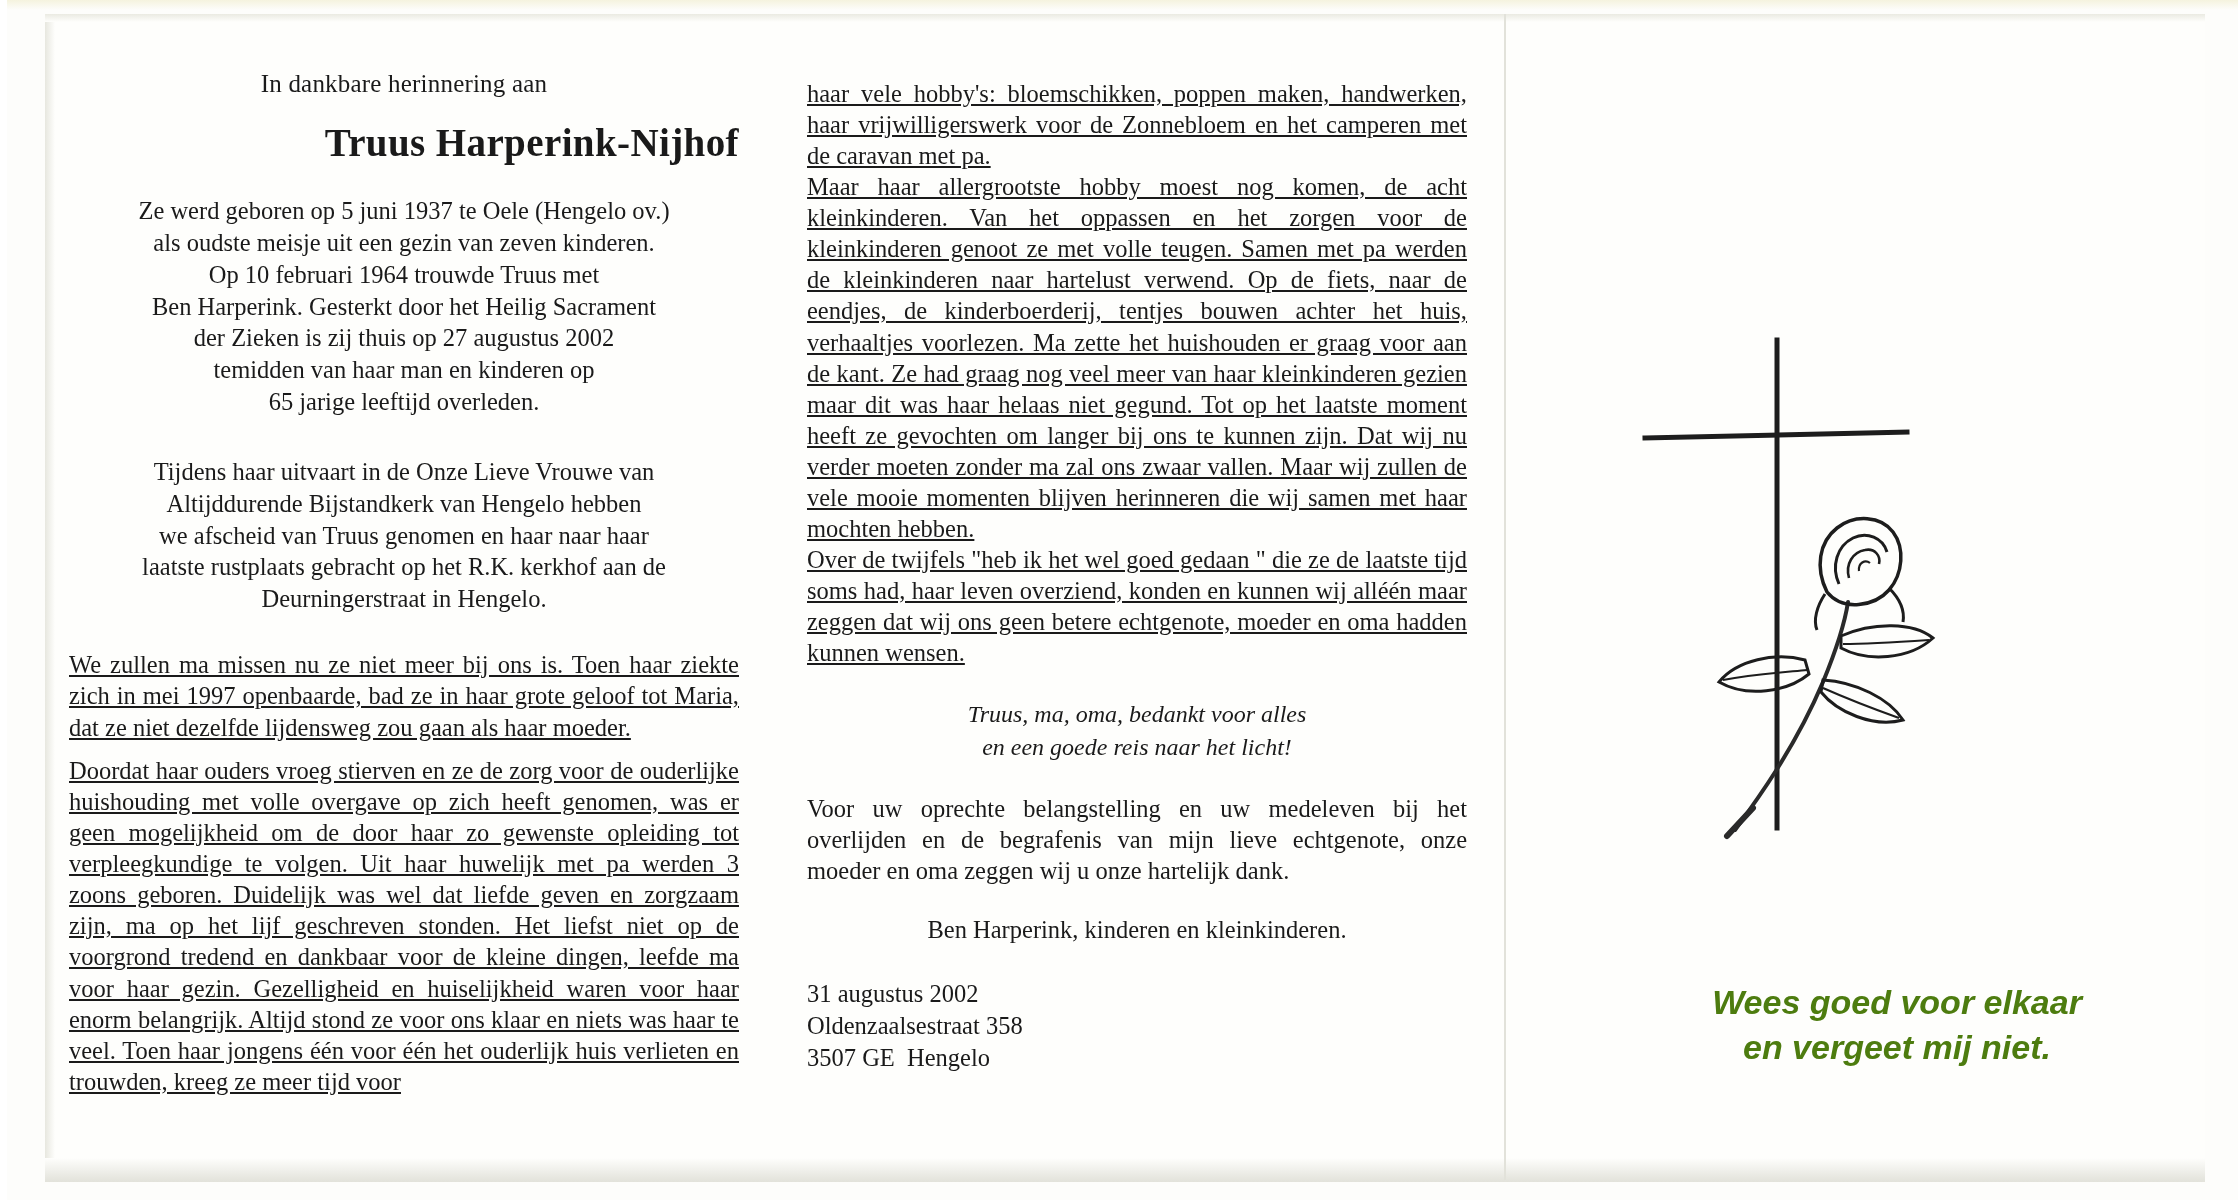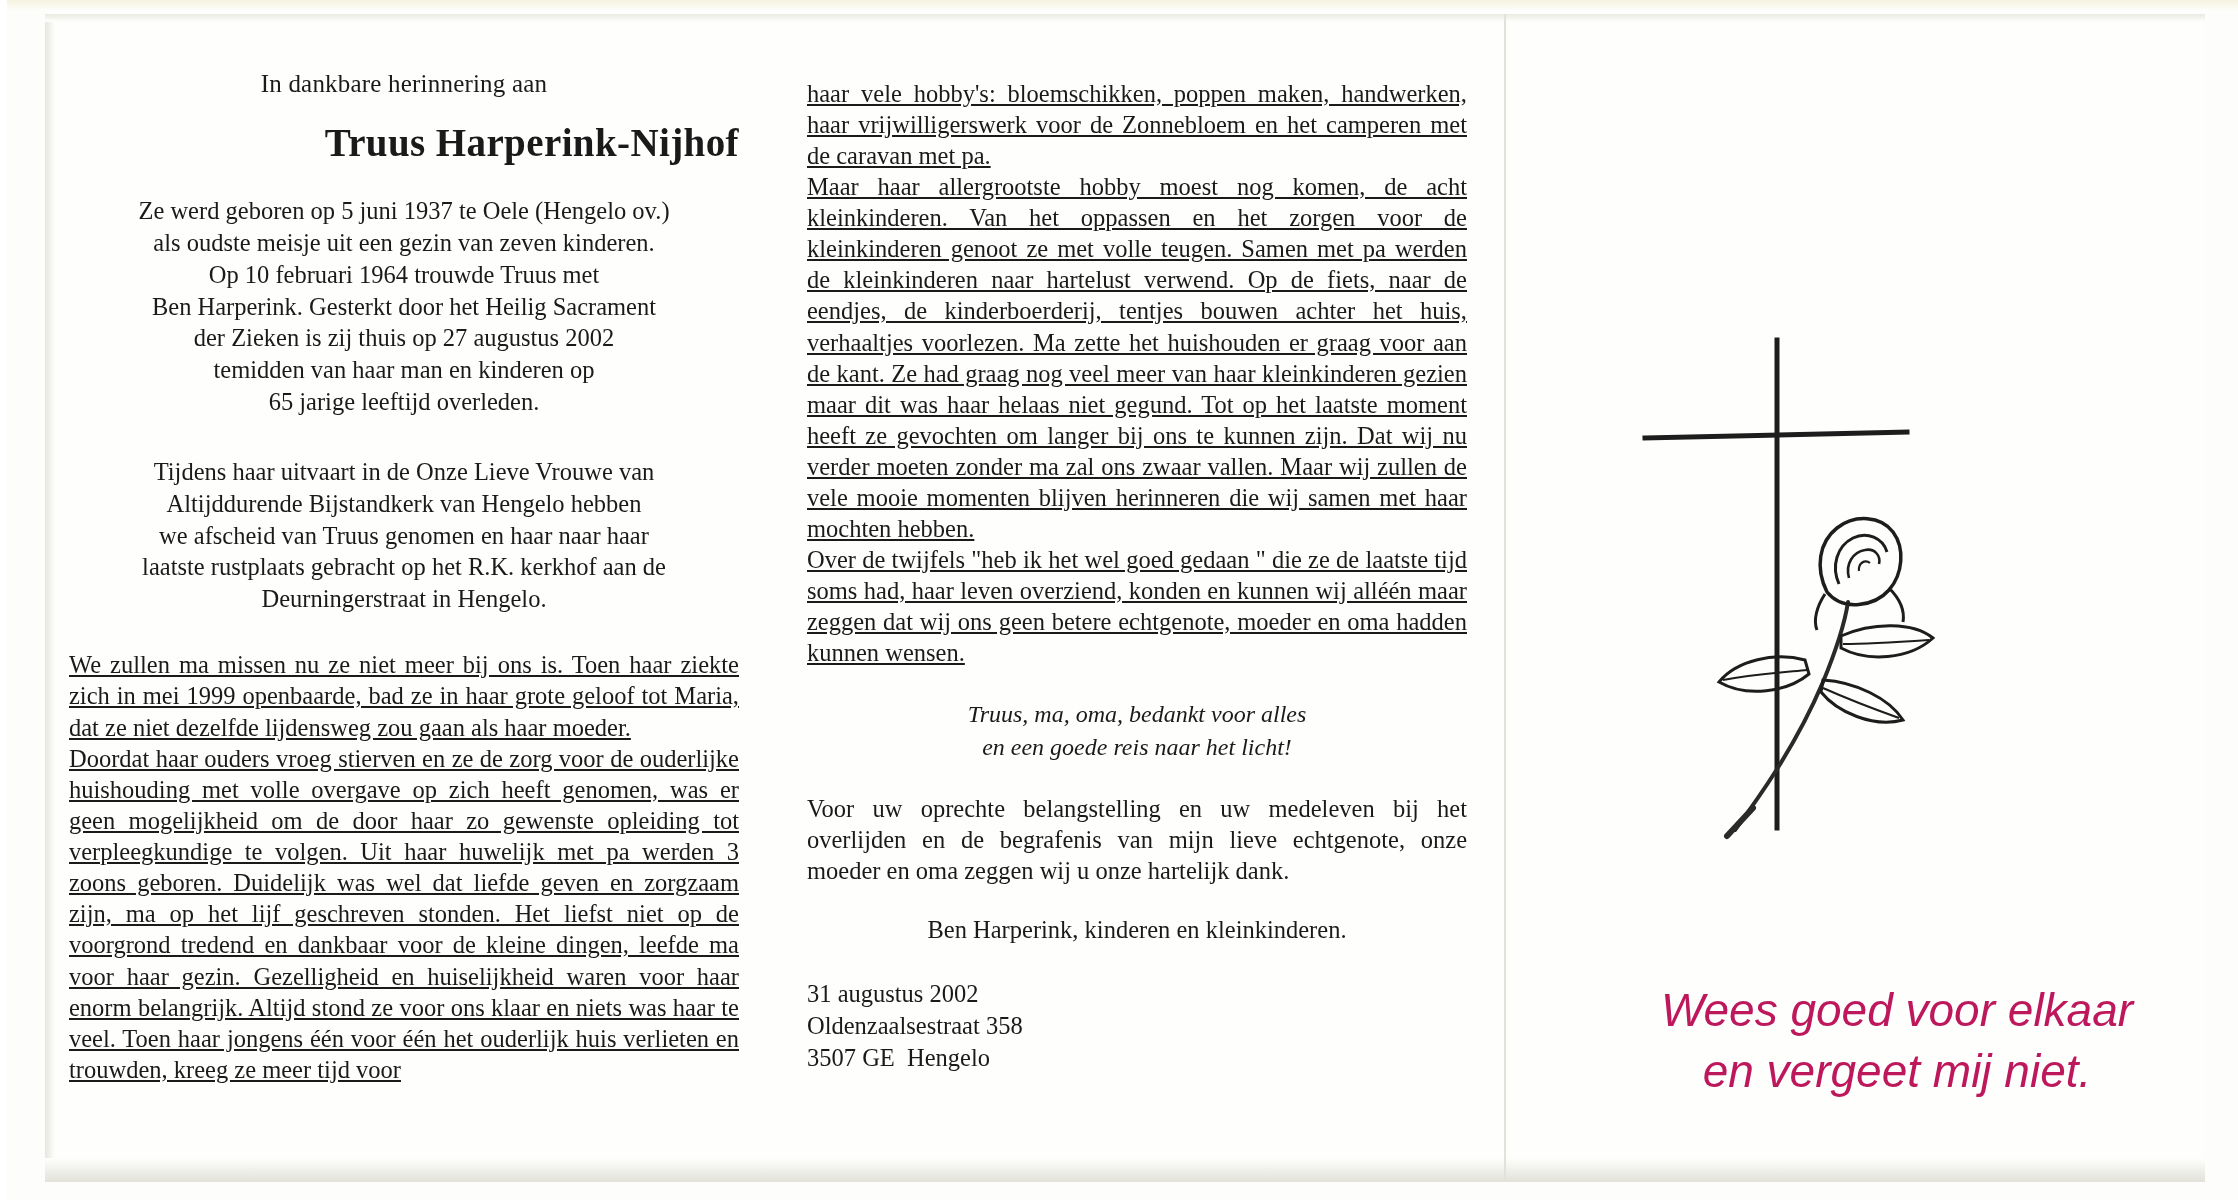--- a/index.html
+++ b/index.html
@@ -119,21 +119,21 @@
     line-height: 1.275;
     margin: 0;
     hyphens: manual;
     text-decoration: underline;
   }
 
   .justified.tight {
     line-height: 1.27;
   }
 
-  .para + .para { margin-top: 0; }
+  .para + .para { margin-top: 12px; }
 
   .col-mid .justified {
     font-size: 24.5px;
     line-height: 1.268;
   }
 
   .poem {
     text-align: center;
     font-style: italic;
     font-size: 24px;
@@ -171,24 +171,24 @@
   }
 
   .closing {
     position: absolute;
     left: 1610px;
     top: 980px;
     width: 560px;
     text-align: center;
     font-family: "Liberation Sans", sans-serif;
     font-style: italic;
-    font-weight: normal;
-    font-size: 46px;
+    font-weight: bold;
+    font-size: 34px;
     line-height: 1.32;
-    color: #be185d;
+    color: #4d7c0f;
   }
 
   
   .tint {
     position: absolute;
     left: 0; top: 0;
     width: 2238px; height: 10px;
     background: linear-gradient(to bottom, #f5f3de, rgba(255,255,255,0));
     pointer-events: none;
   }
@@ -213,21 +213,21 @@
 Op 10 februari 1964 trouwde Truus met
 Ben Harperink.  Gesterkt door het Heilig Sacrament
 der Zieken is zij thuis op 27 augustus 2002
 temidden van haar man en kinderen op
 65 jarige leeftijd overleden.</p>
     <p class="centered-block second" style="white-space: pre-line;">Tijdens haar uitvaart in de Onze Lieve Vrouwe van
 Altijddurende Bijstandkerk van Hengelo hebben
 we afscheid van Truus genomen en haar naar haar
 laatste rustplaats gebracht op het R.K. kerkhof aan de
 Deurningerstraat in Hengelo.</p>
-    <p class="justified para">We zullen ma missen nu ze niet meer bij ons is. Toen haar ziekte zich in mei 1999 openbaarde, bad ze in haar grote geloof tot Maria, dat ze niet dezelfde lijdensweg zou gaan als haar moeder.</p>
+    <p class="justified para">We zullen ma missen nu ze niet meer bij ons is. Toen haar ziekte zich in mei 1997 openbaarde, bad ze in haar grote geloof tot Maria, dat ze niet dezelfde lijdensweg zou gaan als haar moeder.</p>
     <p class="justified para tight">Doordat haar ouders vroeg stierven en ze de zorg voor de ouderlijke huishouding met volle overgave op zich heeft genomen, was er geen mogelijkheid om de door haar zo gewenste opleiding tot verpleegkundige te volgen. Uit haar huwelijk met pa werden 3 zoons geboren. Duidelijk was wel dat liefde geven en zorgzaam zijn, ma op het lijf geschreven stonden. Het liefst niet op de voorgrond tredend en dankbaar voor de kleine dingen, leefde ma voor haar gezin. Gezelligheid en huiselijkheid waren voor haar enorm belangrijk. Altijd stond ze voor ons klaar en niets was haar te veel. Toen haar jongens één voor één het ouderlijk huis verlieten en trouwden, kreeg ze meer tijd voor</p>
   </div>
 
   <div class="col col-mid">
     <p class="justified">haar vele hobby's: bloemschikken, poppen maken, handwerken, haar vrijwilligerswerk voor de Zonnebloem en het camperen met de caravan met pa.</p>
     <p class="justified">Maar haar allergrootste hobby moest nog komen, de acht kleinkinderen. Van het oppassen en het zorgen voor de kleinkinderen genoot ze met volle teugen. Samen met pa werden de kleinkinderen naar hartelust verwend. Op de fiets, naar de eendjes, de kinderboerderij, tentjes bouwen achter het huis, verhaaltjes voorlezen. Ma zette het huishouden er graag voor aan de kant. Ze had graag nog veel meer van haar kleinkinderen gezien maar dit was haar helaas niet gegund. Tot op het laatste moment heeft ze gevochten om langer bij ons te kunnen zijn. Dat wij nu verder moeten zonder ma zal ons zwaar vallen. Maar wij zullen de vele mooie momenten blijven herinneren die wij samen met haar mochten hebben.</p>
     <p class="justified">Over de twijfels "heb ik het wel goed gedaan " die ze de laatste tijd soms had, haar leven overziend, konden en kunnen wij alléén maar zeggen dat wij ons geen betere echtgenote, moeder en oma hadden kunnen wensen.</p>
     <div class="poem">
       <div>Truus, ma, oma, bedankt voor alles</div>
       <div>en een goede reis naar het licht!</div>

